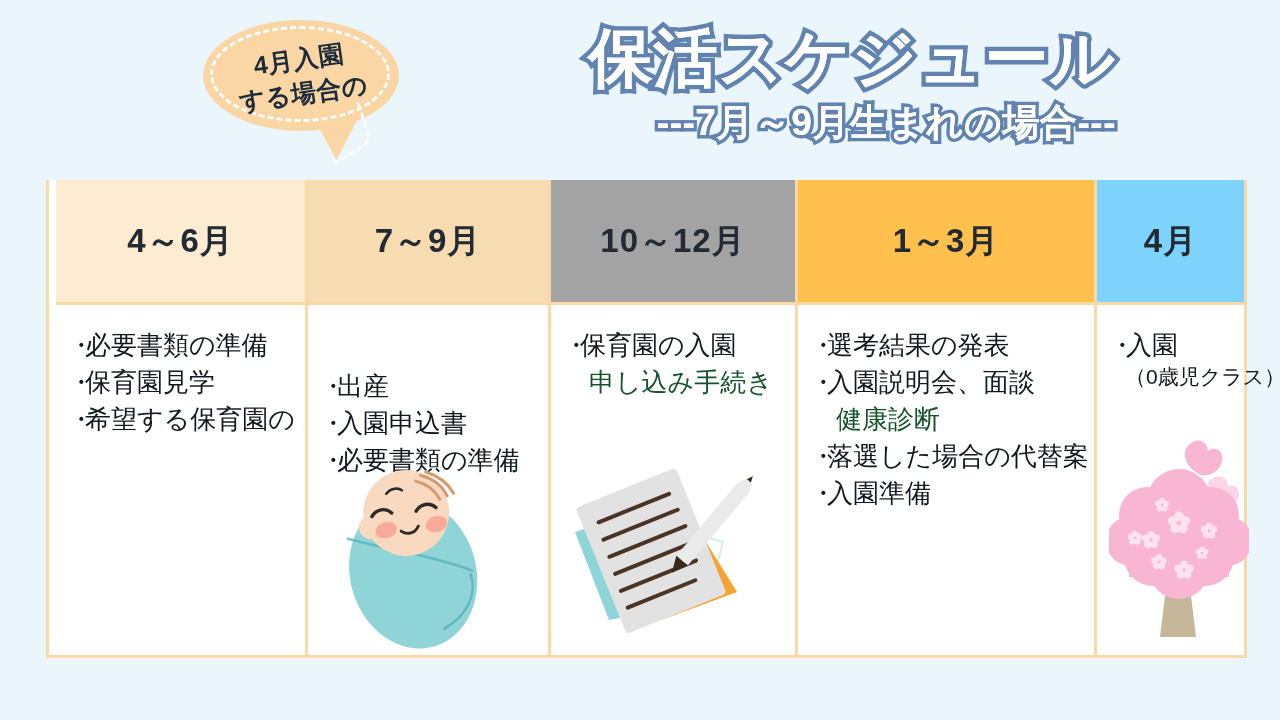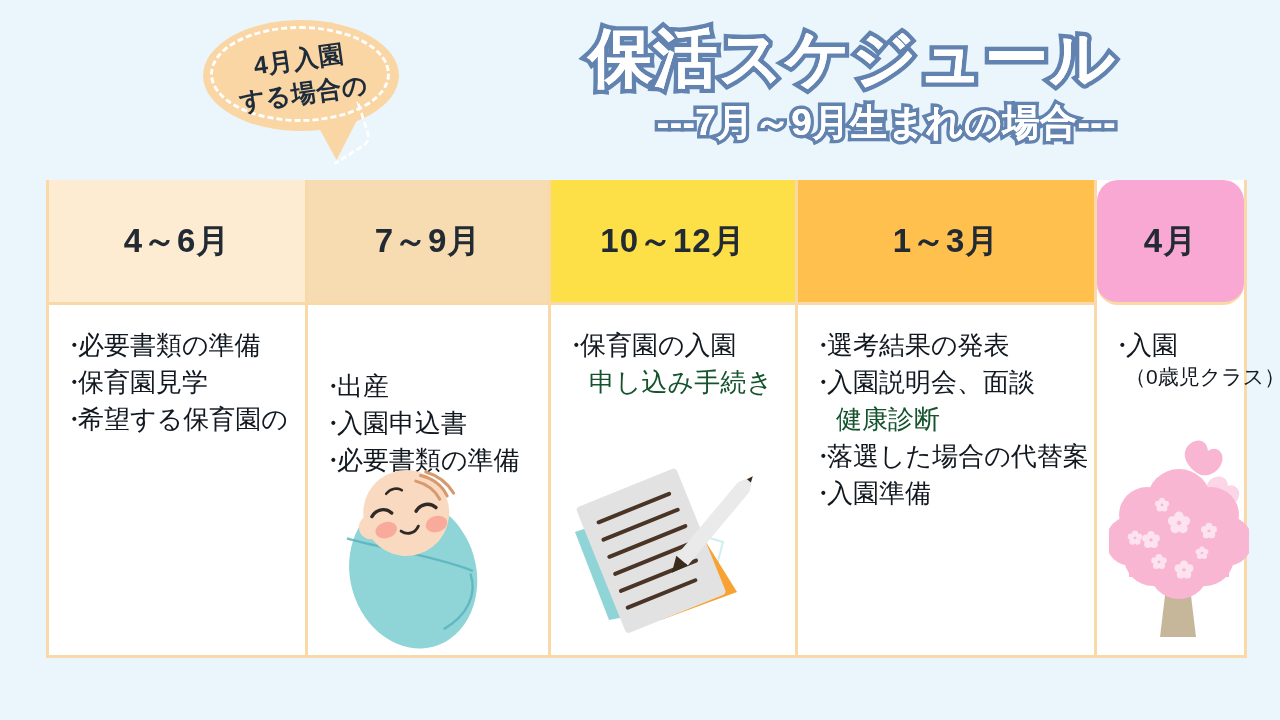--- a/index.html
+++ b/index.html
@@ -246,21 +246,21 @@
       <div id="main-title-top">保活スケジュール</div>
       <div id="sub-title">---7月～9月生まれの場合---</div>
       <div id="sub-title-top">---7月～9月生まれの場合---</div>
     </div>
   </div>
 
 </div>
 
 <div id="schedule-table">
 
-  <div class="col" style="width:259px;">
+  <div class="col" style="width:259px;padding-left:7px;">
     <div class="col-head" style="background:#fdebd2;">4～6月</div>
     <div class="col-body">
       <div class="bullet-line">
         <span class="dot">・</span>
         <span class="txt">必要書類の準備</span>
       </div>
       <div class="bullet-line">
         <span class="dot">・</span>
         <span class="txt">保育園見学</span>
       </div>
@@ -302,21 +302,21 @@
           <path d="M62 38 C68 32 78 33 82 40" stroke="#2f2a26" stroke-width="3.4" fill="none" stroke-linecap="round"></path>
           <path d="M106 45 C112 39 122 40 126 47" stroke="#2f2a26" stroke-width="3.4" fill="none" stroke-linecap="round"></path>
           <path d="M82 20 C88 16 95 17 98 21" stroke="#2f2a26" stroke-width="2.6" fill="none" stroke-linecap="round"></path>
           <path d="M86 60 C91 66 99 66 104 60" stroke="#2f2a26" stroke-width="2.8" fill="none" stroke-linecap="round"></path>
         </g>
       </svg>
     </div>
   </div>
 
   <div class="col" style="width:247px;">
-    <div class="col-head" style="background:#fde047;">10～12月</div>
+    <div class="col-head" style="background:#a3a3a3;">10～12月</div>
     <div class="col-body">
       <div class="bullet-line">
         <span class="dot">・</span>
         <span class="txt">保育園の入園</span>
       </div>
       <div class="cont-line">申し込み手続き</div>
 
       <svg class="illus" id="docs-illus" viewBox="0 0 210 165">
         <path d="M14 64 L74 44 L112 140 L48 152 Z" fill="#8fd4d6"></path>
         <path d="M88 52 L162 74 L150 120 L74 96 Z" fill="#ffffff" stroke="#cfeef0" stroke-width="2"></path>
@@ -359,21 +359,21 @@
         <span class="txt">落選した場合の代替案</span>
       </div>
       <div class="bullet-line">
         <span class="dot">・</span>
         <span class="txt">入園準備</span>
       </div>
     </div>
   </div>
 
   <div class="col" style="width:147px;">
-    <div class="col-head" style="background:#f9a8d4;border-radius:21px;">4月</div>
+    <div class="col-head" style="background:#7dd3fc;">4月</div>
     <div class="col-body">
       <div class="bullet-line">
         <span class="dot">・</span>
         <span class="txt">入園</span>
       </div>
       <div class="note-line">（0歳児クラス）</div>
 
       <svg class="illus" id="tree-illus" viewBox="0 0 140 220">
         <path d="M78 18 C86 8 98 10 99 22 C106 16 116 22 113 33 C110 44 96 50 88 44 C79 38 72 27 78 18 Z" fill="#f9b6d2"></path>
         <path d="M100 52 C108 44 119 47 119 57 C126 54 133 61 129 70 C124 80 110 82 104 75 C98 68 95 59 100 52 Z" fill="#fcd6e6"></path>

